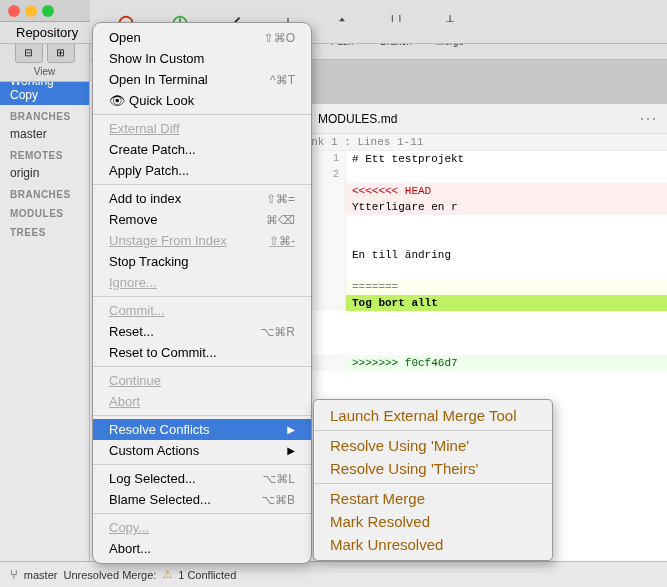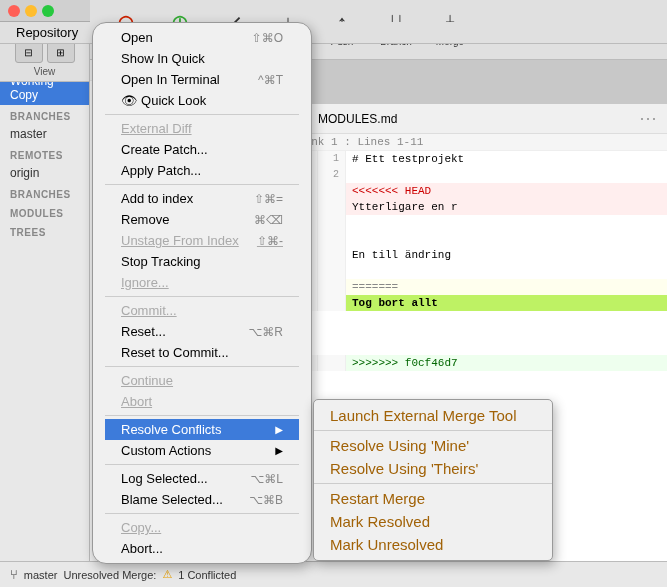--- a/index.html
+++ b/index.html
@@ -195,23 +195,23 @@
     }
 
     
     .dropdown-menu {
       position: absolute;
       top: 22px;
       left: 92px;
       width: 220px;
       background: #f0f0f0;
       border: 1px solid #999;
-      border-radius: 14px;
+      border-radius: 9px;
       box-shadow: 2px 4px 12px rgba(0,0,0,0.3);
-      padding: 4px 12px;
+      padding: 4px 0;
       z-index: 300;
     }
     .menu-item {
       display: flex;
       align-items: center;
       justify-content: space-between;
       padding: 3px 16px;
       font-size: 13px;
       color: #000;
       cursor: pointer;
@@ -486,21 +486,21 @@
 </div>
 
 <div class="menu-overlay">
 
   <div class="dropdown-menu">
     <div class="menu-item">
       <span>Open</span>
       <span class="shortcut">⇧⌘O</span>
     </div>
     <div class="menu-item">
-      <span>Show In Quick</span>
+      <span>Show In Custom</span>
     </div>
     <div class="menu-item">
       <span>Open In Terminal</span>
       <span class="shortcut">^⌘T</span>
     </div>
     <div class="menu-item">
       <span>👁 Quick Look</span>
     </div>
     <div class="menu-separator"></div>
     <div class="menu-item disabled">

